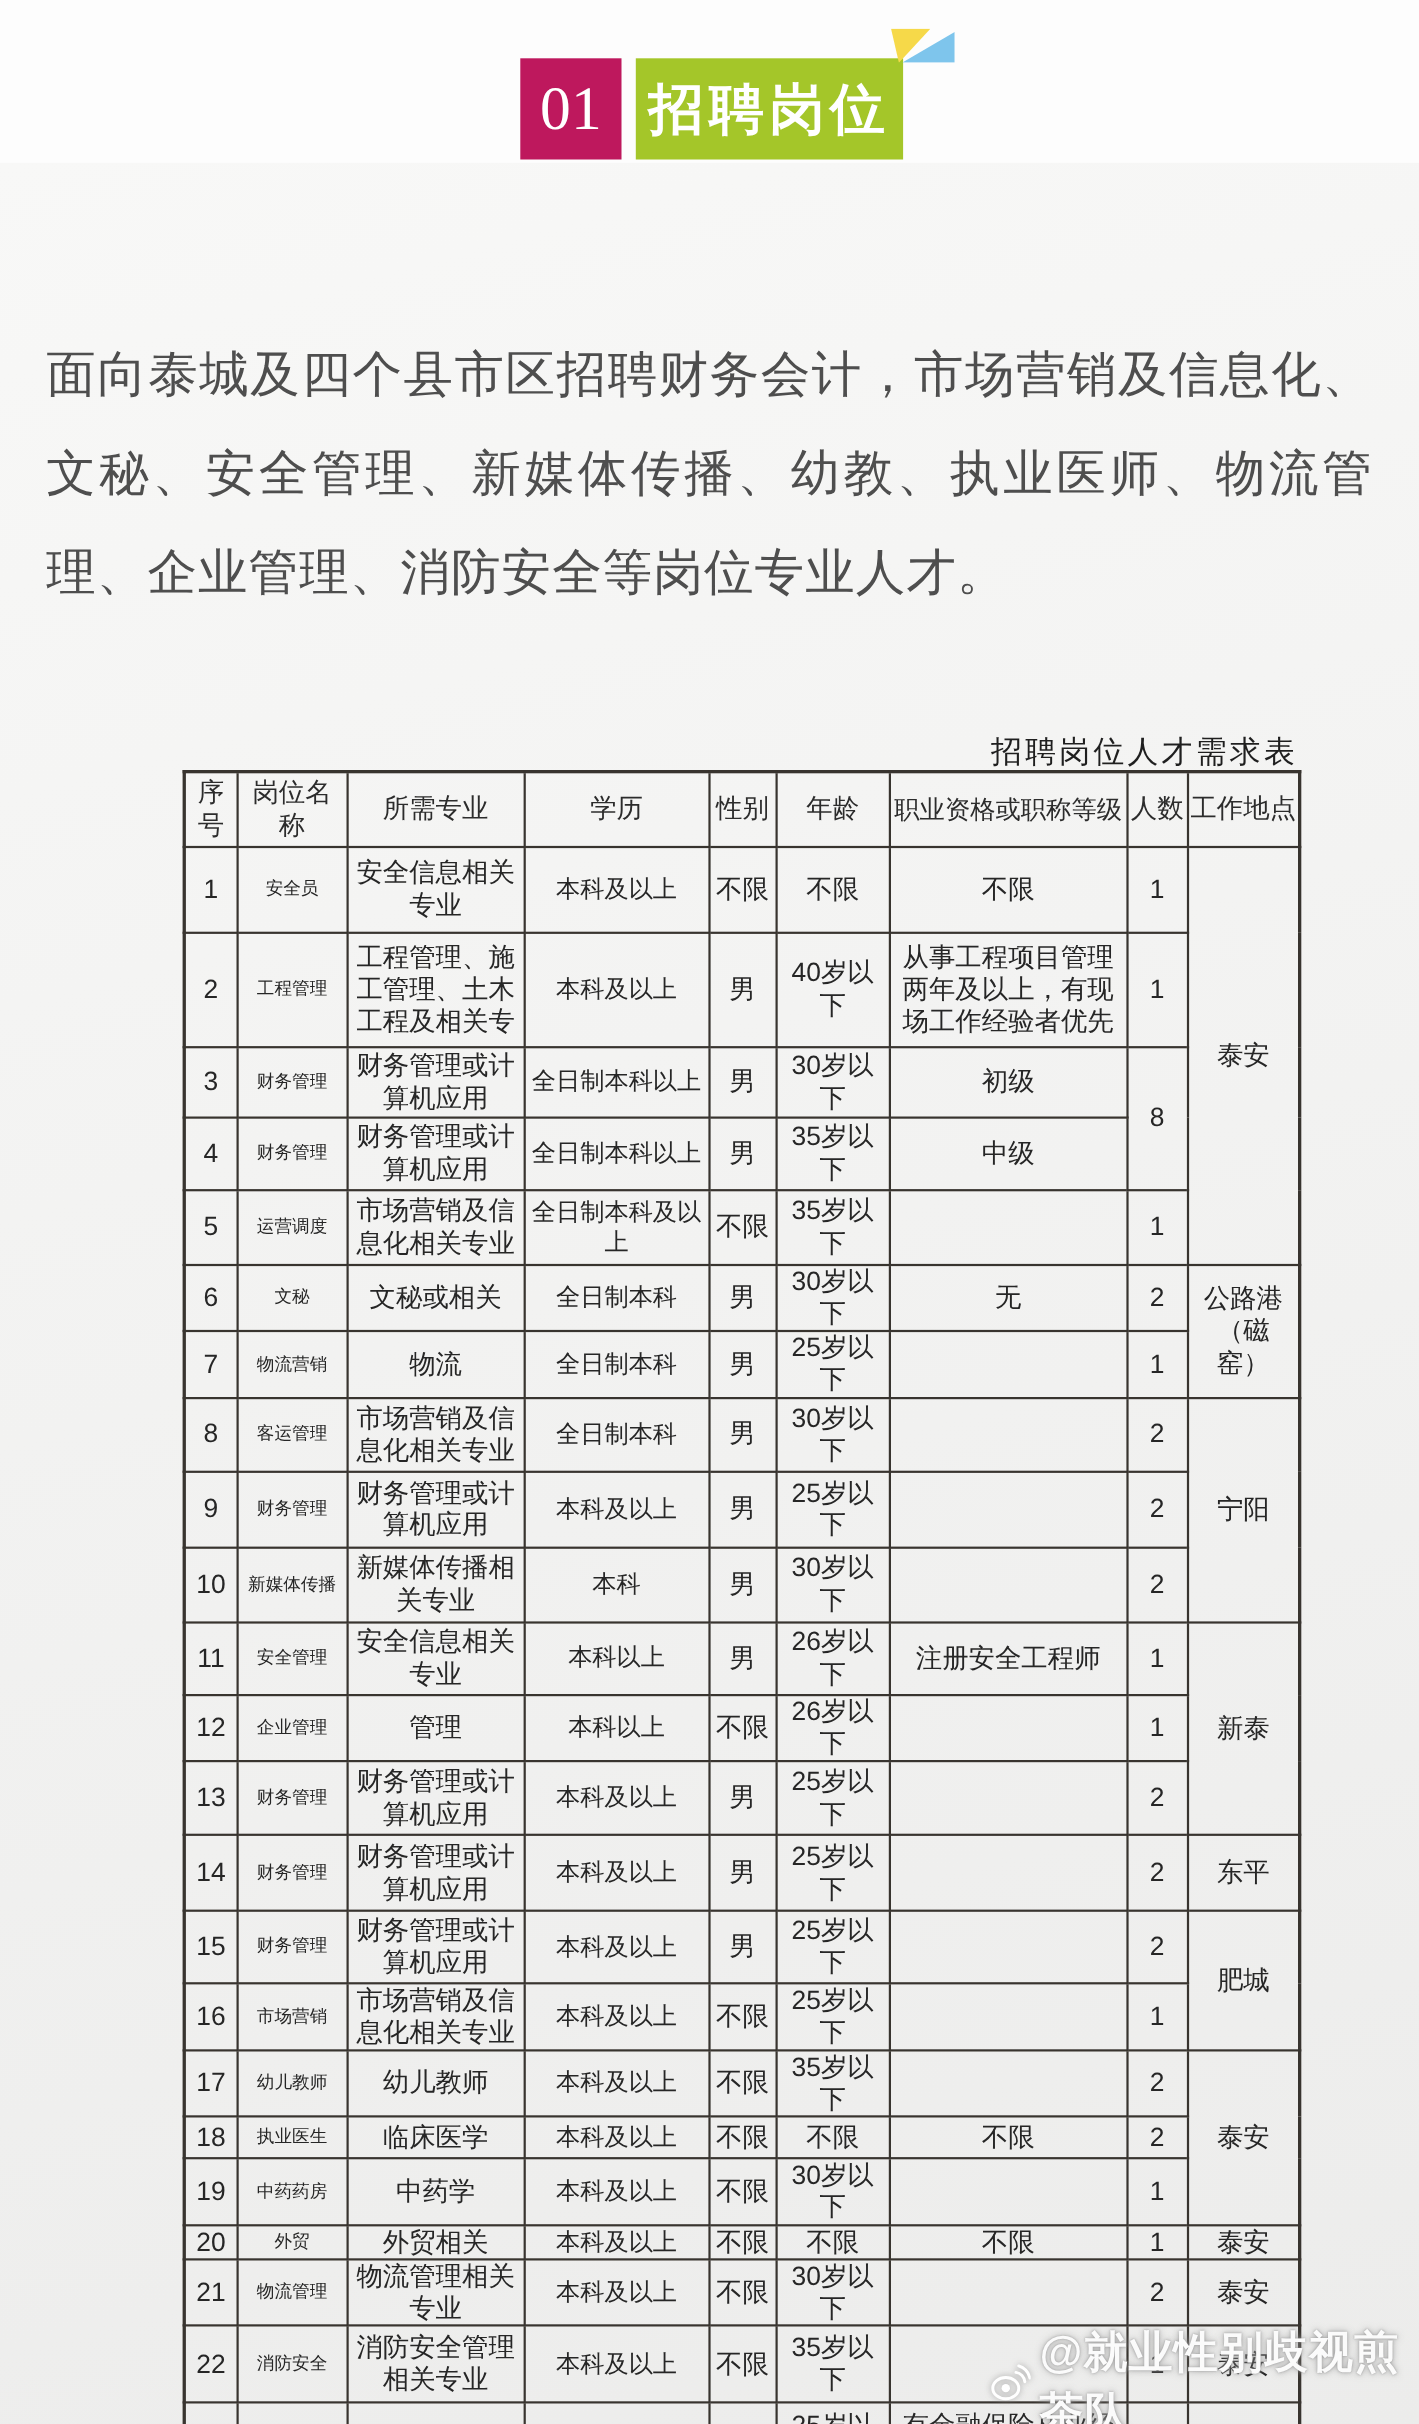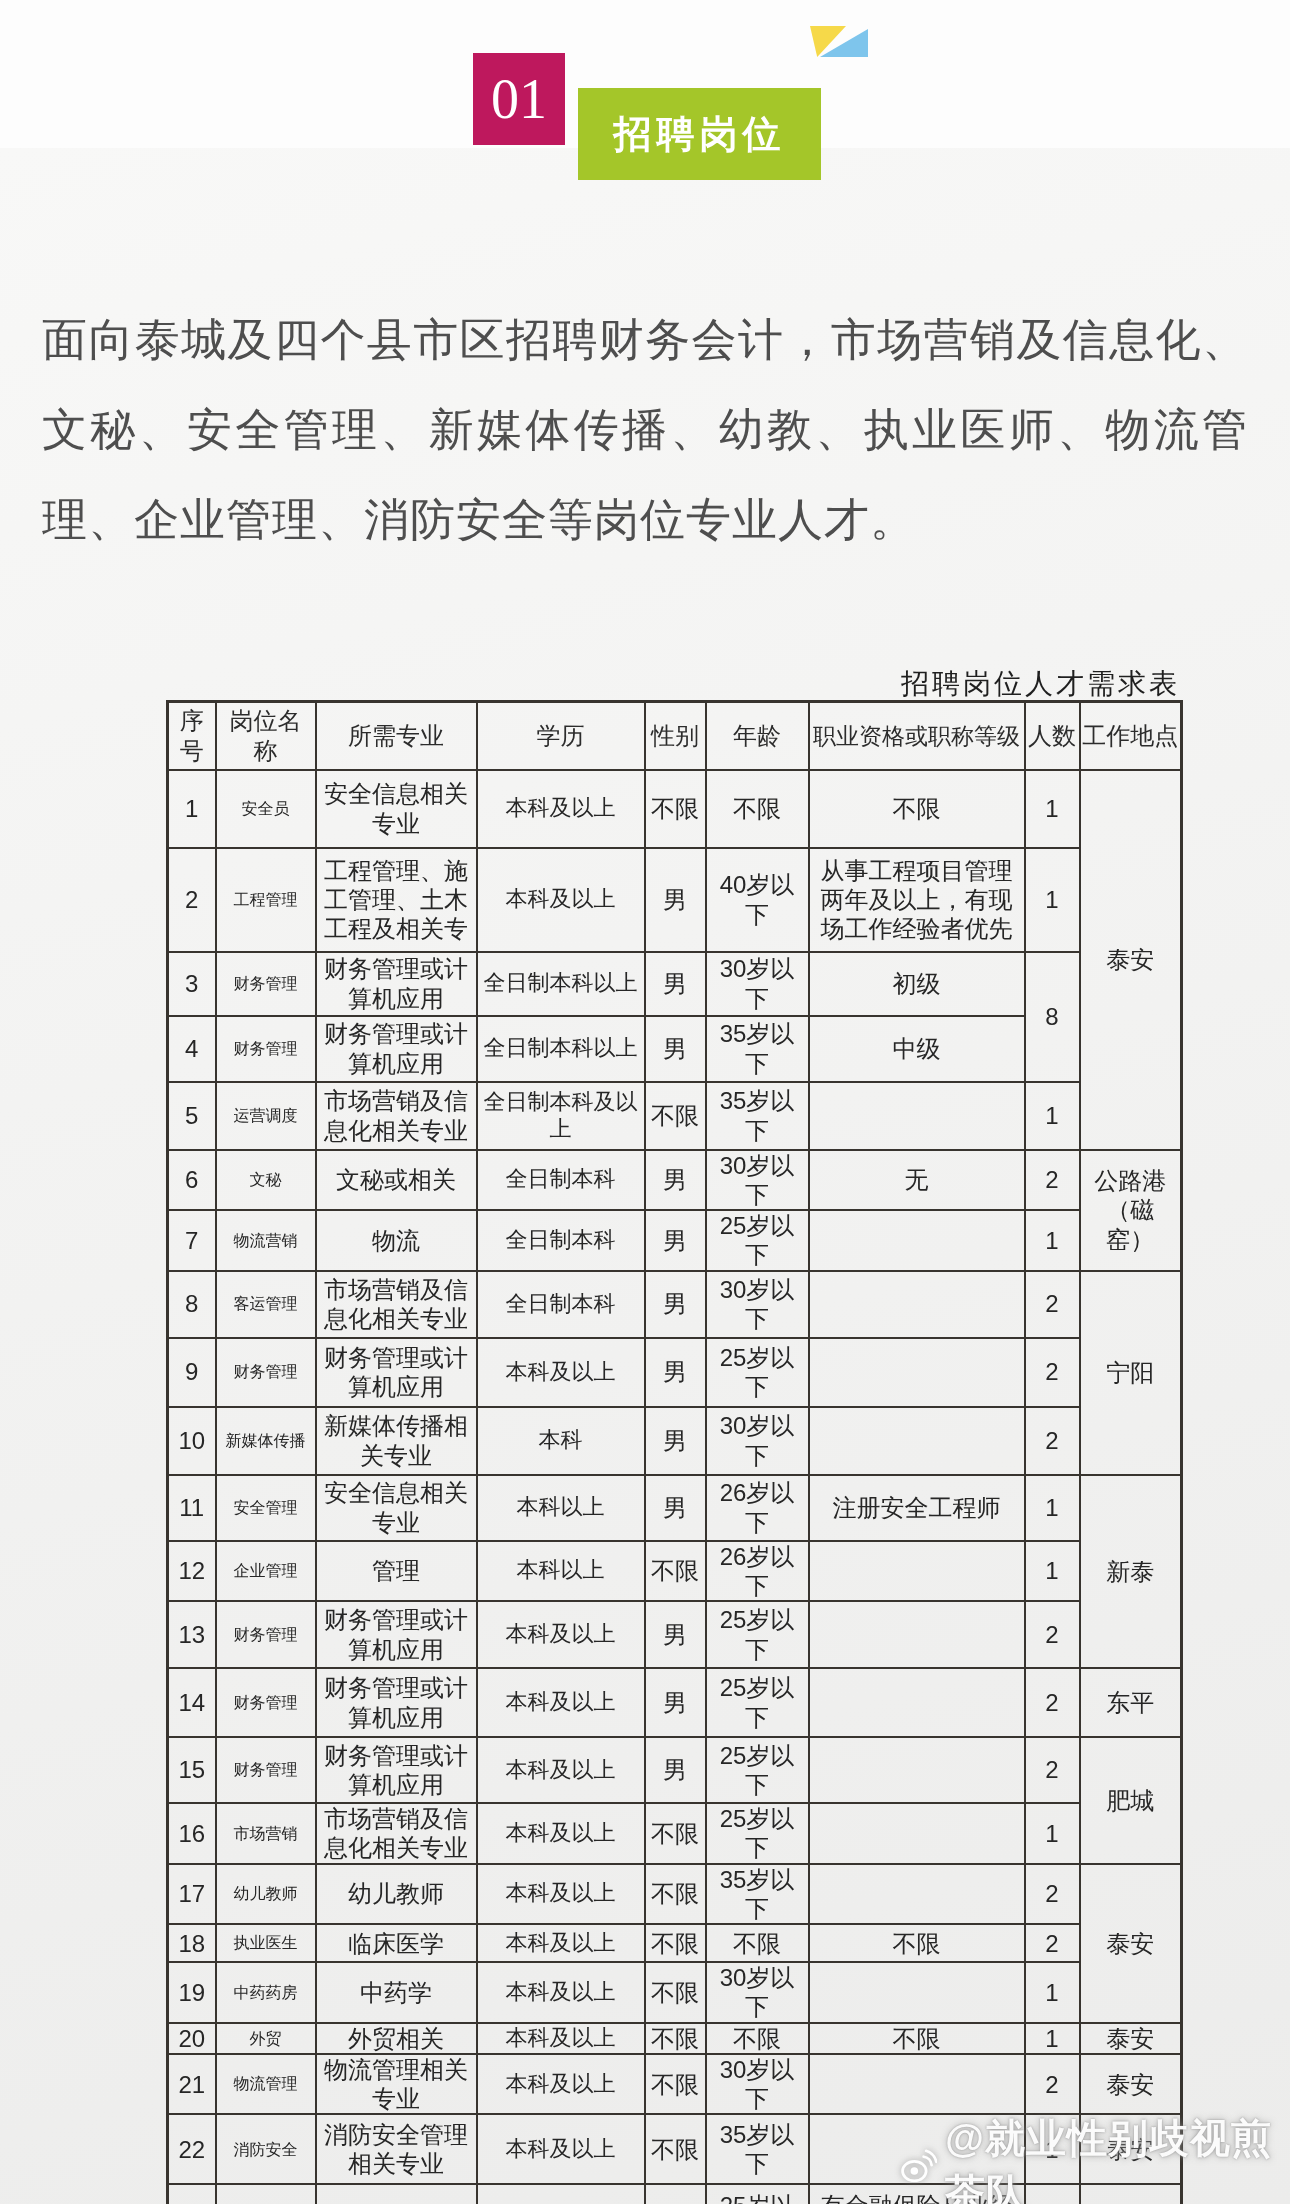--- a/index.html
+++ b/index.html
@@ -15,21 +15,21 @@
   }
   
   .badge-number{
     position:absolute;left:473px;top:53px;width:92px;height:92px;
     display:flex;align-items:center;justify-content:center;
     font-family:"Liberation Serif",serif;font-size:56px;color:#ffffff;z-index:3;
   }
   .badge-title{
     position:absolute;left:578px;top:53px;width:243px;height:92px;
     display:flex;align-items:center;justify-content:center;
-    font-size:38px;font-weight:700;color:#ffffff;letter-spacing:5px;z-index:1;margin-top:35px;
+    font-size:50px;font-weight:700;color:#ffffff;letter-spacing:5px;z-index:1;
   }
   .tri{position:absolute;z-index:2;}
   .tri-yellow{left:810px;top:26px;width:36px;height:31px;
     clip-path:polygon(0 0,100% 0,20% 100%);}
   .tri-blue{left:820px;top:29px;width:48px;height:28px;
     clip-path:polygon(100% 0,100% 100%,0 100%);}
   
   .intro{
     position:absolute;left:42px;top:250px;width:1206px;
     font-size:45px;line-height:90px;color:#4e4e4e;

